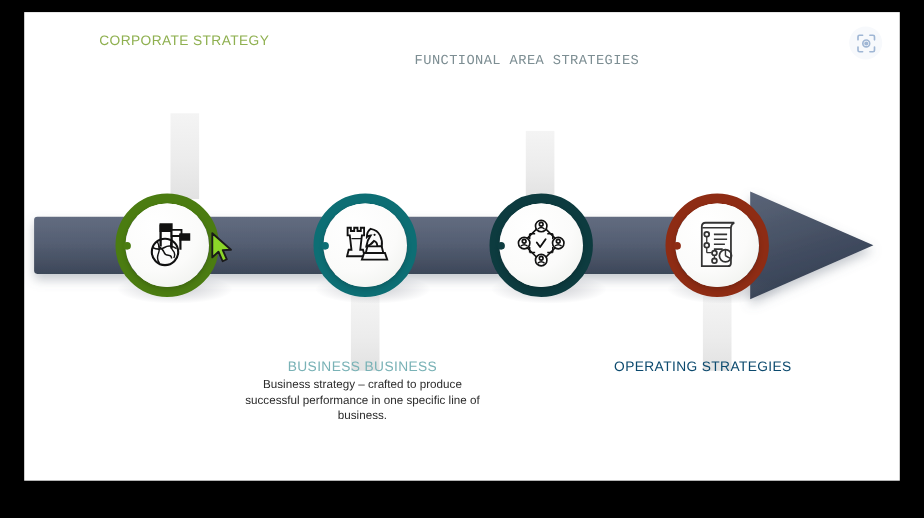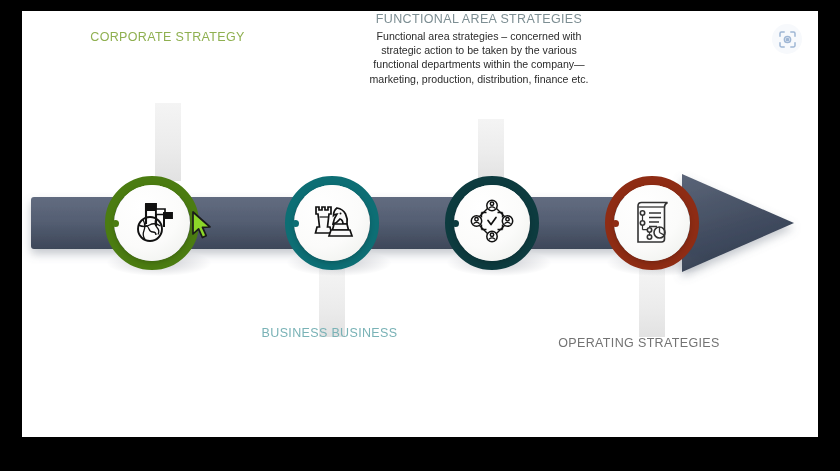--- a/index.html
+++ b/index.html
@@ -221,31 +221,31 @@
             <path d="M31.5 36.5 v-5.5 M31.5 36.5 l4.8 2.6" stroke-width="1.3"></path>
           </svg>
         </span>
       </div>
     </div>
 
     <div class="block" style="left:38px; top:19px; width:215px;">
       <h3 style="color:#8fb050;">CORPORATE STRATEGY</h3>
     </div>
 
-    <div class="block" style="left:337px; top:1px; width:240px;">
+    <div class="block" style="left:337px; top:37px; width:240px;font-family:Liberation Mono, monospace;">
       <h3 style="color:#7d8e93;">FUNCTIONAL AREA STRATEGIES</h3>
-      <p>Functional area strategies – concerned with strategic action to be taken by the various functional departments within the company—marketing, production, distribution, finance etc.</p>
     </div>
 
     <div class="block" style="left:200px; top:315px; width:215px;">
       <h3 style="color:#79b2b6;">BUSINESS BUSINESS</h3>
+      <p>Business strategy – crafted to produce successful performance in one specific line of business.</p>
     </div>
 
     <div class="block" style="left:492px; top:315px; width:250px;">
-      <h3 style="color:#737373;margin-top:10px;">OPERATING STRATEGIES</h3>
+      <h3 style="color:#0c4a6e;">OPERATING STRATEGIES</h3>
     </div>
 
     <div id="focus-icon">
       <svg width="19" height="19" viewBox="0 0 19 19" fill="none" stroke="#9fb6d4" stroke-width="1.5" stroke-linecap="round">
         <path d="M2 6.2 V3.4 Q2 2 3.4 2 H6.2"></path>
         <path d="M12.8 2 H15.6 Q17 2 17 3.4 V6.2"></path>
         <path d="M17 12.8 V15.6 Q17 17 15.6 17 H12.8"></path>
         <path d="M6.2 17 H3.4 Q2 17 2 15.6 V12.8"></path>
         <circle cx="9.5" cy="9.5" r="3.1"></circle>
         <circle cx="9.5" cy="9.5" r="1.1" fill="#9fb6d4"></circle>

